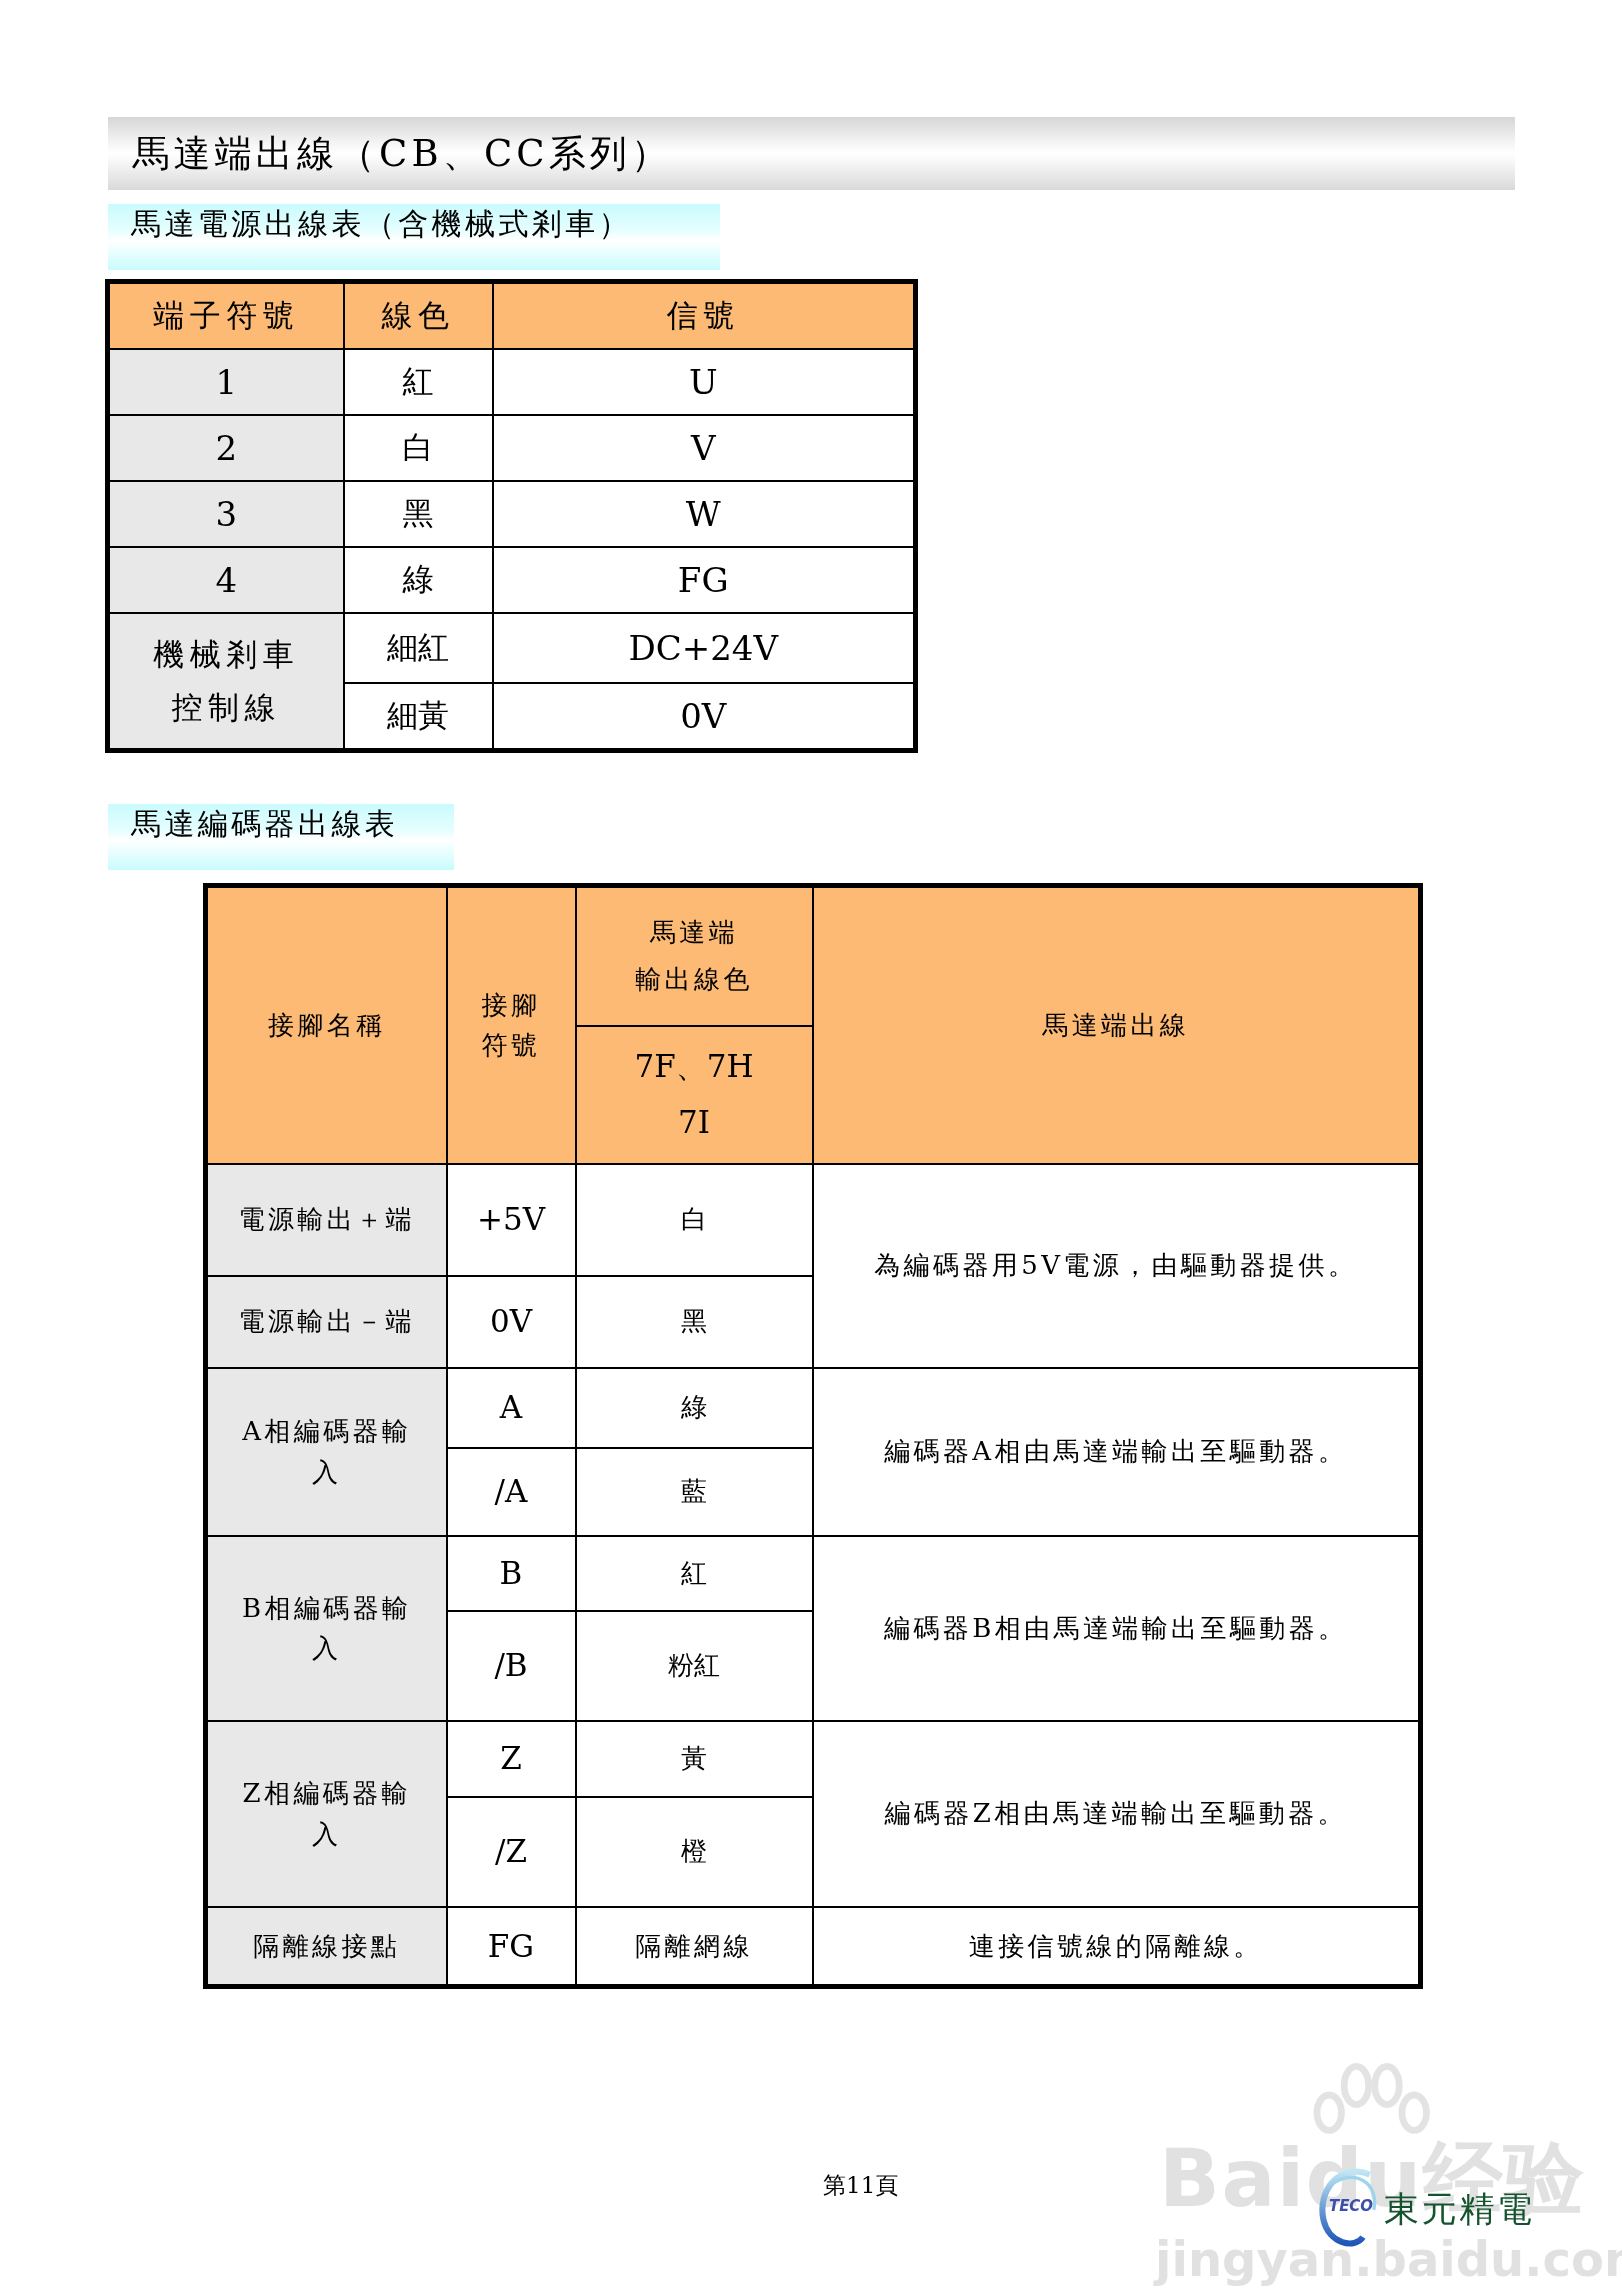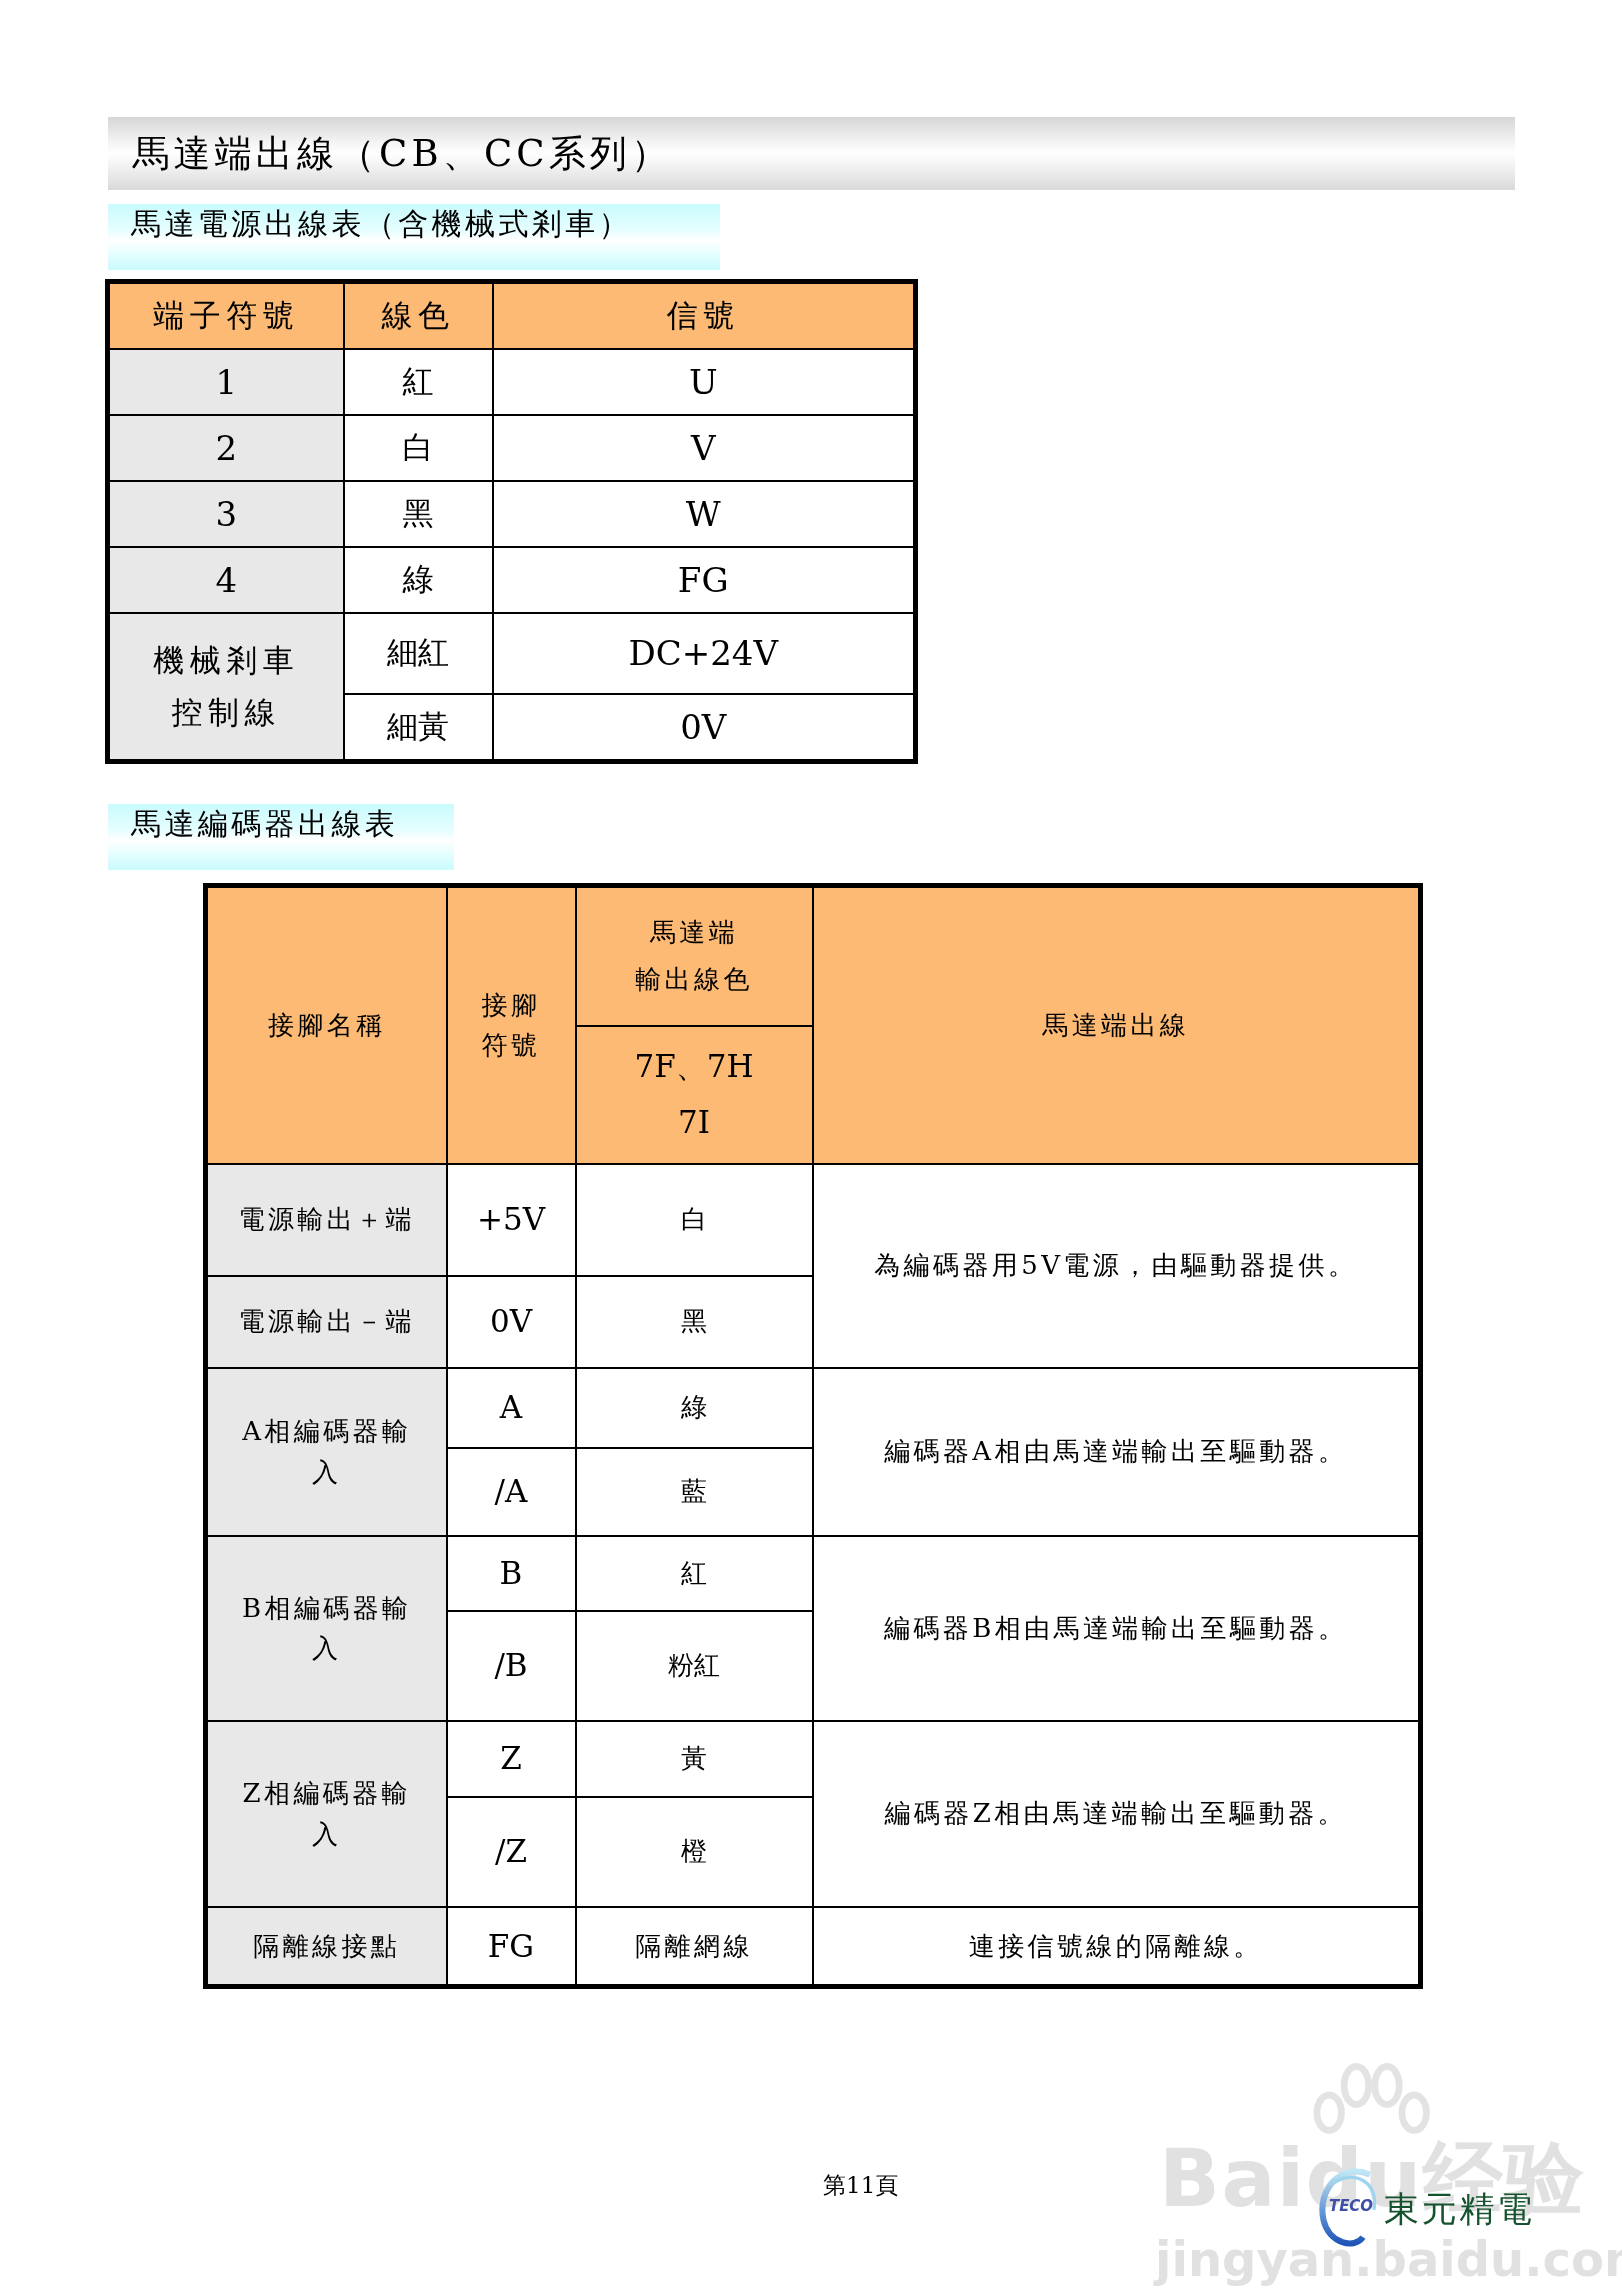--- a/index.html
+++ b/index.html
@@ -91,21 +91,21 @@
   <tr style="height:66px">
     <td class="lbl lat">3</td>
     <td class="wht">黑</td>
     <td class="wht lat">W</td>
   </tr>
   <tr style="height:66px">
     <td class="lbl lat">4</td>
     <td class="wht">綠</td>
     <td class="wht lat">FG</td>
   </tr>
-  <tr style="height:81px">
+  <tr style="height:70px">
     <td class="lbl cjk stack" rowspan="2" style="line-height:1.7">
       <span>機械剎車</span>
       <span>控制線</span>
     </td>
     <td class="wht">細紅</td>
     <td class="wht lat">DC+24V</td>
   </tr>
   <tr style="height:68px">
     <td class="wht">細黃</td>
     <td class="wht lat">0V</td>

